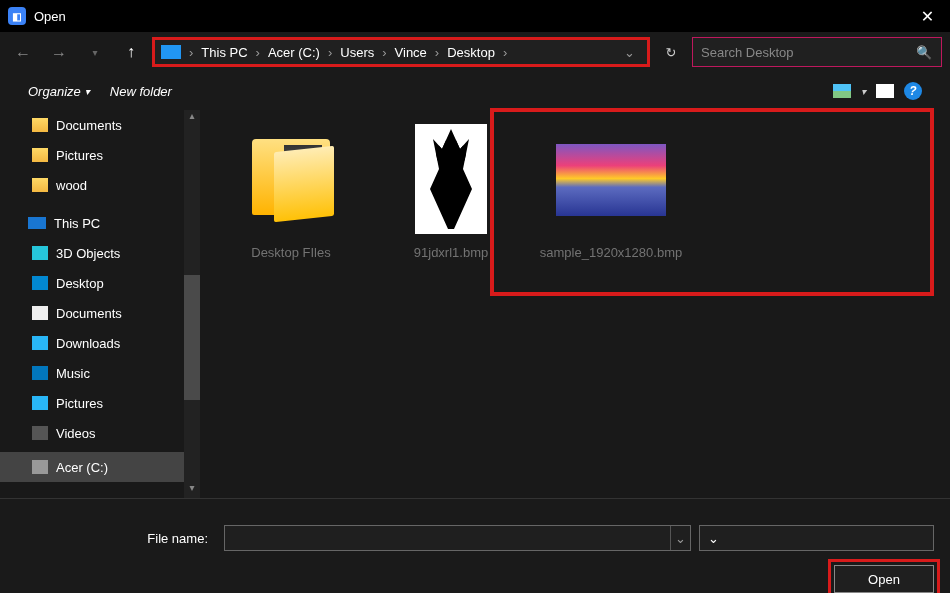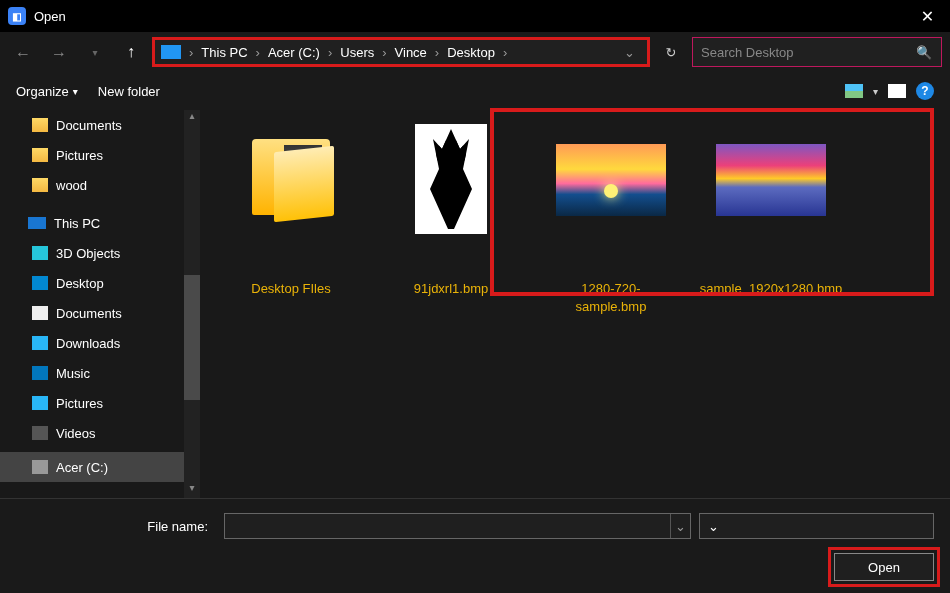--- a/index.html
+++ b/index.html
@@ -21,21 +21,21 @@
 .bc-icon { width: 20px; height: 14px; background: #2196f3; margin-right: 6px; }
 .bc-seg { color: #fff; padding: 0 6px; white-space: nowrap; }
 .bc-sep { color: #999; padding: 0 2px; }
 .bc-dd { margin-left: auto; color: #999; padding: 0 6px; }
 .refresh { width: 30px; height: 30px; display: flex; align-items: center; justify-content: center; color: #ccc; }
 .searchbox { width: 250px; height: 30px; background: #202020; border: 1px solid #be185d; display: flex; align-items: center; padding: 0 8px; color: #888; }
 .searchbox-text { flex: 1; }
 .search-icon { color: #888; }
 
 
-.toolbar { height: 38px; display: flex; align-items: center; padding: 0 16px; gap: 20px; }
+.toolbar { height: 38px; display: flex; align-items: center; padding: 0 28px; gap: 20px; font-style: italic; }
 .tool-item { color: #fff; display: flex; align-items: center; gap: 4px; }
 .tool-spacer { flex: 1; }
 .view-icons { display: flex; gap: 10px; align-items: center; }
 .vicon { width: 18px; height: 14px; display: inline-block; }
 .vicon.pic { background: linear-gradient(#4fc3f7 50%, #81c784 50%); }
 .vicon.list { background: #fff; }
 .help-icon { width: 18px; height: 18px; border-radius: 50%; background: #1e88e5; color: #fff; display: flex; align-items: center; justify-content: center; font-size: 12px; font-weight: bold; }
 
 
 .main { flex: 1; display: flex; min-height: 0; }
@@ -67,26 +67,26 @@
 .folder-back { position: absolute; left: 6px; top: 0; width: 78px; height: 76px; background: linear-gradient(#ffe082, #ffb300); border-radius: 4px 4px 2px 2px; }
 .folder-front { position: absolute; right: 2px; top: 10px; width: 60px; height: 70px; background: linear-gradient(#ffecb3, #ffc107); transform: skewY(-6deg); border-radius: 2px; }
 .folder-peek1 { position: absolute; right: 14px; top: 6px; width: 38px; height: 56px; background: linear-gradient(#333, #888); }
 .folder-peek2 { position: absolute; right: 12px; top: 4px; width: 42px; height: 58px; background: linear-gradient(90deg,#e53935,#43a047,#1e88e5,#fdd835); }
 .thumb-img { width: 110px; height: 72px; }
 .thumb-img.vert { width: 72px; height: 110px; background: #fff; display:flex; align-items:center; justify-content:center; }
 .wolfimg { width:60px; height:100px; background: radial-gradient(circle at 50% 25%, #000 0 18%, transparent 19%), linear-gradient(#000,#000); clip-path: polygon(50% 0,65% 20%,80% 10%,70% 40%,85% 60%,55% 100%,45% 100%,15% 60%,30% 40%,20% 10%,35% 20%); }
 .sunset { background: linear-gradient(#ff9a56 0%, #ffd93d 35%, #ff6b9d 55%, #134e8e 70%, #0a2845 100%); position:relative; }
 .sunset::after { content:""; position:absolute; bottom:18px; left:50%; width:14px; height:14px; background:#fff176; border-radius:50%; transform:translateX(-50%); box-shadow:0 0 12px #fff176; }
 .landscape { background: linear-gradient(180deg,#7e57c2 0%,#ec407a 30%,#ffca28 48%,#5c6bc0 60%,#283593 100%); }
-.fname { color: #eab308; font-size: 13px; line-height: 1.4; margin-top: 36px; }
+.fname { color: #737373; font-size: 13px; line-height: 1.4; }
 .highlight-box { position: absolute; border: 4px solid #d81b1b; pointer-events: none; }
 .hl1 { left: 290px; top: -2px; width: 444px; height: 188px; }
 
 
-.bottom { height: 95px; background: #1a1a1a; padding: 14px 16px; border-top: 1px solid #333; }
+.bottom { height: 95px; background: #1a1a1a; padding: 26px 16px; border-top: 1px solid #333; }
 .fn-row { display: flex; align-items: center; gap: 8px; }
 .fn-label { width: 200px; text-align: right; padding-right: 8px; color: #fff; }
 .fn-input { flex: 1; height: 26px; background: #1f1f1f; border: 1px solid #666; display: flex; align-items: center; }
 .fn-dd { width: 20px; text-align: center; color: #999; border-left: 1px solid #555; height: 100%; display:flex; align-items:center; justify-content:center; }
 .filter { width: 235px; height: 26px; background: #1f1f1f; border: 1px solid #666; display: flex; align-items: center; padding: 0 8px; }
 .filter-text { flex: 1; }
 .btn-row { display: flex; justify-content: flex-end; gap: 14px; margin-top: 14px; }
 .btn { width: 100px; height: 28px; background: #1f1f1f; border: 1px solid #888; display: flex; align-items: center; justify-content: center; color: #fff; }
 .btn.primary { outline: 3px solid #d81b1b; outline-offset: 3px; }
 </style>
@@ -220,26 +220,20 @@
         <div class="fileitem">
           <div class="thumb">
               <div class="thumb-img vert">
                 <div class="wolfimg"></div>
               </div>
             </div>
           <div class="fname">91jdxrl1.bmp</div>
         </div>
         <div class="fileitem">
           <div class="thumb" style="align-items:flex-end;padding-bottom:18px">
-              <div class="thumb-img sunset"></div>
-            </div>
-          <div class="fname">1280-720-sample.bmp</div>
-        </div>
-        <div class="fileitem">
-          <div class="thumb" style="align-items:flex-end;padding-bottom:18px">
               <div class="thumb-img landscape"></div>
             </div>
           <div class="fname">sample_1920x1280.bmp</div>
         </div>
       </div>
       <div class="highlight-box hl1"></div>
     </div>
   </div>
 
   <div class="bottom">

